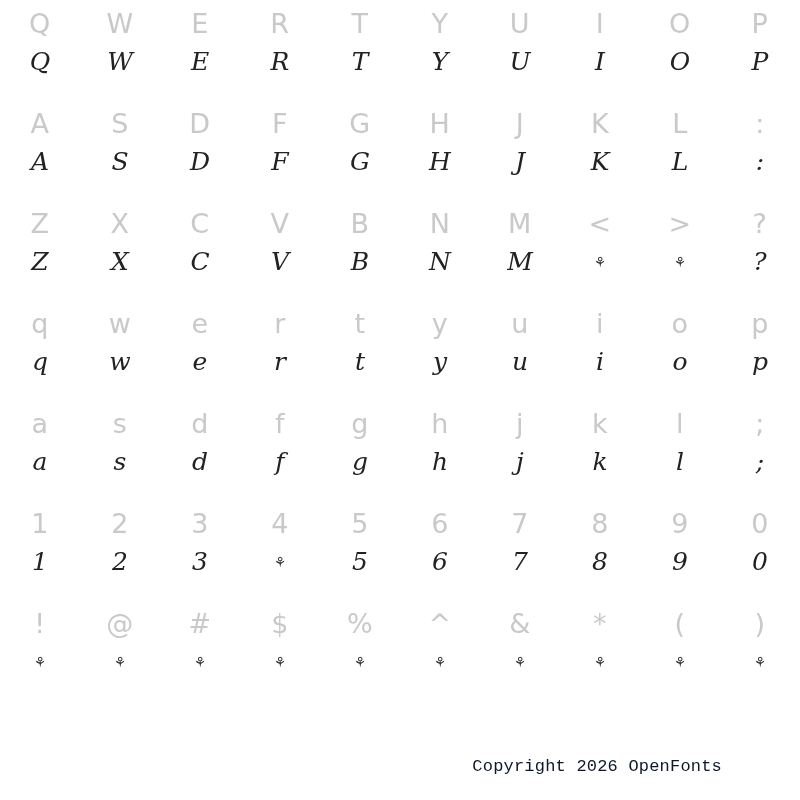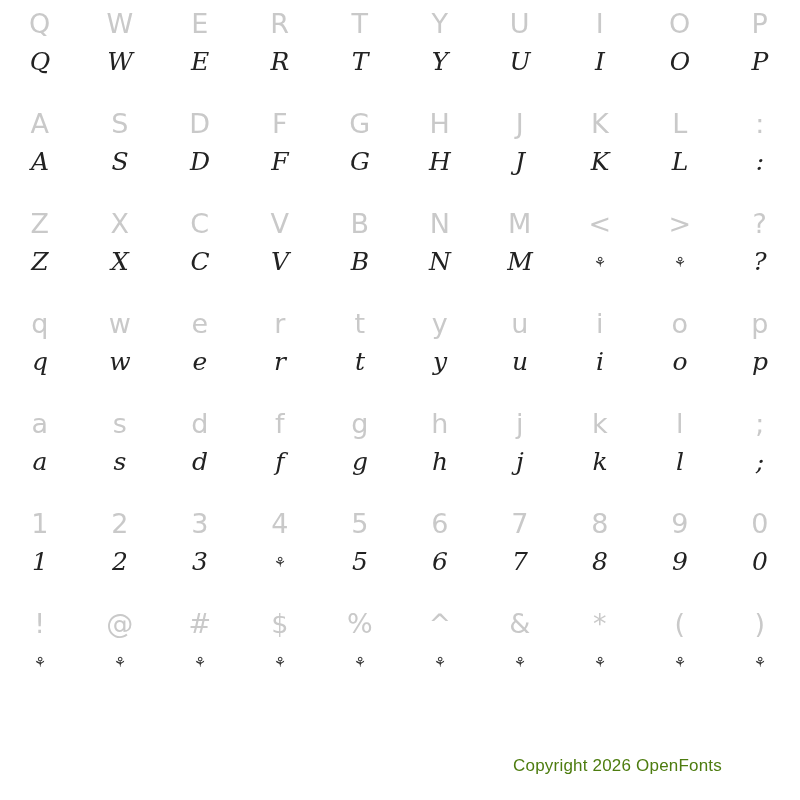--- a/index.html
+++ b/index.html
@@ -63,23 +63,23 @@
   .glyph.missing {
     font-family: "DejaVu Sans", sans-serif;
     font-style: normal;
     font-size: 14px;
     color: #333333;
   }
   .footer {
     position: absolute;
     right: 78px;
     bottom: 24px;
-    font-family: Liberation Sans, sans-serif;
+    font-family: Liberation Mono, monospace;
     font-size: 17px;
-    color: #4d7c0f;
+    color: #0f172a;
     letter-spacing: 0.2px;
   }
 </style>
 </head>
 <body>
 
 <div id="sheet">
   <div class="grid" id="specimen-grid">
       <div class="cell">
         <div class="key">Q</div>

